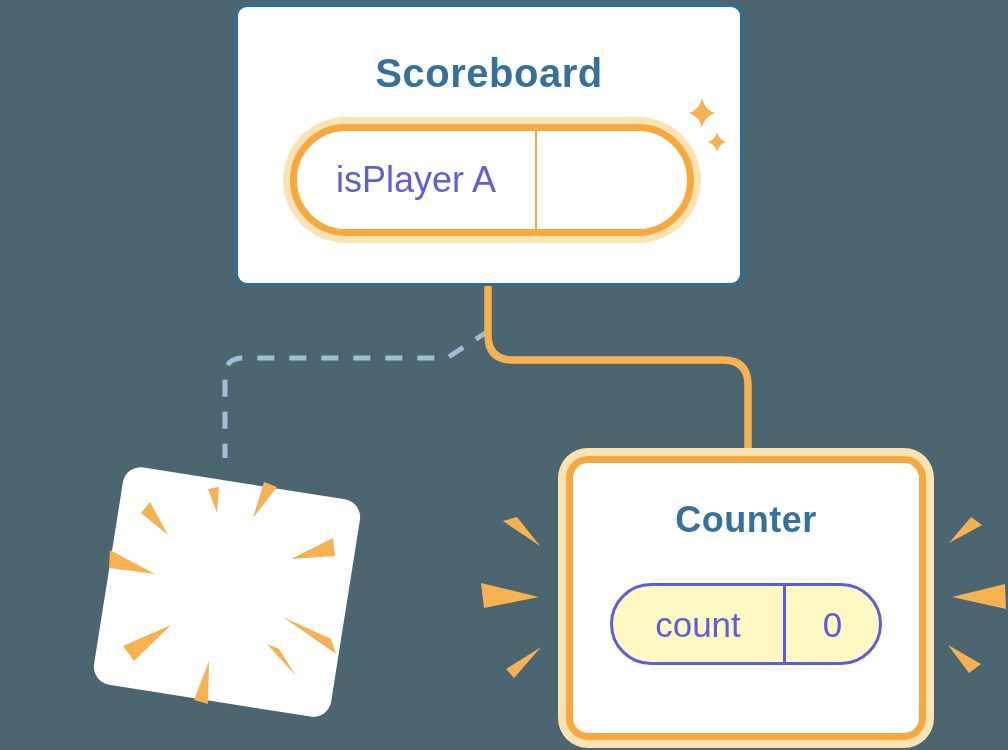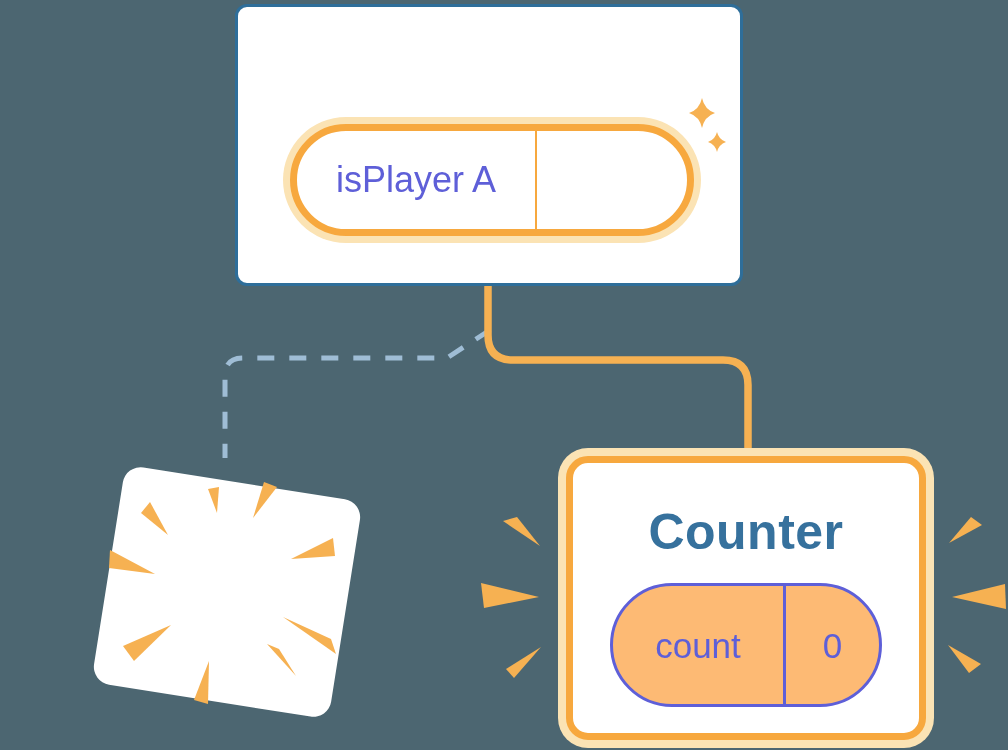--- a/index.html
+++ b/index.html
@@ -88,25 +88,25 @@
     border-radius:30px;
     padding:8px;
     z-index:2;
   }
   .counter-inner{
     position:relative;width:100%;height:100%;
     background:#ffffff;
     border:7px solid var(--accent-orange);
     border-radius:22px;
   }
-  .counter-inner .card-title{top:48px;font-size:50px;line-height:42px;}
+  .counter-inner .card-title{top:36px;font-size:36px;line-height:42px;}
   .count-pill{
     position:absolute;left:37px;top:120px;
-    width:272px;height:124px;
-    background:#fdba74;
+    width:272px;height:82px;
+    background:#fef9c3;
     border:3px solid var(--state-indigo);
     border-radius:999px;
     display:flex;align-items:stretch;overflow:hidden;
   }
   .count-pill .cell{
     display:flex;align-items:center;justify-content:center;
     color:var(--state-indigo);
     font-size:35px;line-height:1;
   }
   .count-pill .cell.key{width:173px;border-right:3px solid var(--state-indigo);}
@@ -146,20 +146,21 @@
       <polygon class="burst" points="541,647 506,669 514,678"></polygon>
     </g>
     <g>
       <polygon class="burst" points="949,543 971,517 982,525"></polygon>
       <polygon class="burst" points="952,597 1005,584 1006,609"></polygon>
       <polygon class="burst" points="948,645 969,673 981,664"></polygon>
     </g>
   </svg>
 
   <div class="card scoreboard">
+    <div class="card-title">Scoreboard</div>
     <div class="state-pill">
       <div class="cell key">isPlayer A</div>
     </div>
   </div>
 
   <svg class="sparkles" viewBox="0 0 60 70" aria-hidden="true">
     <path d="M22 6 Q24.5 17.5 35 21 Q24.5 24.5 22 36 Q19.5 24.5 9 21 Q19.5 17.5 22 6 Z"></path>
     <path d="M37 40 Q38.8 47.5 46 50 Q38.8 52.5 37 60 Q35.2 52.5 28 50 Q35.2 47.5 37 40 Z"></path>
   </svg>
 

